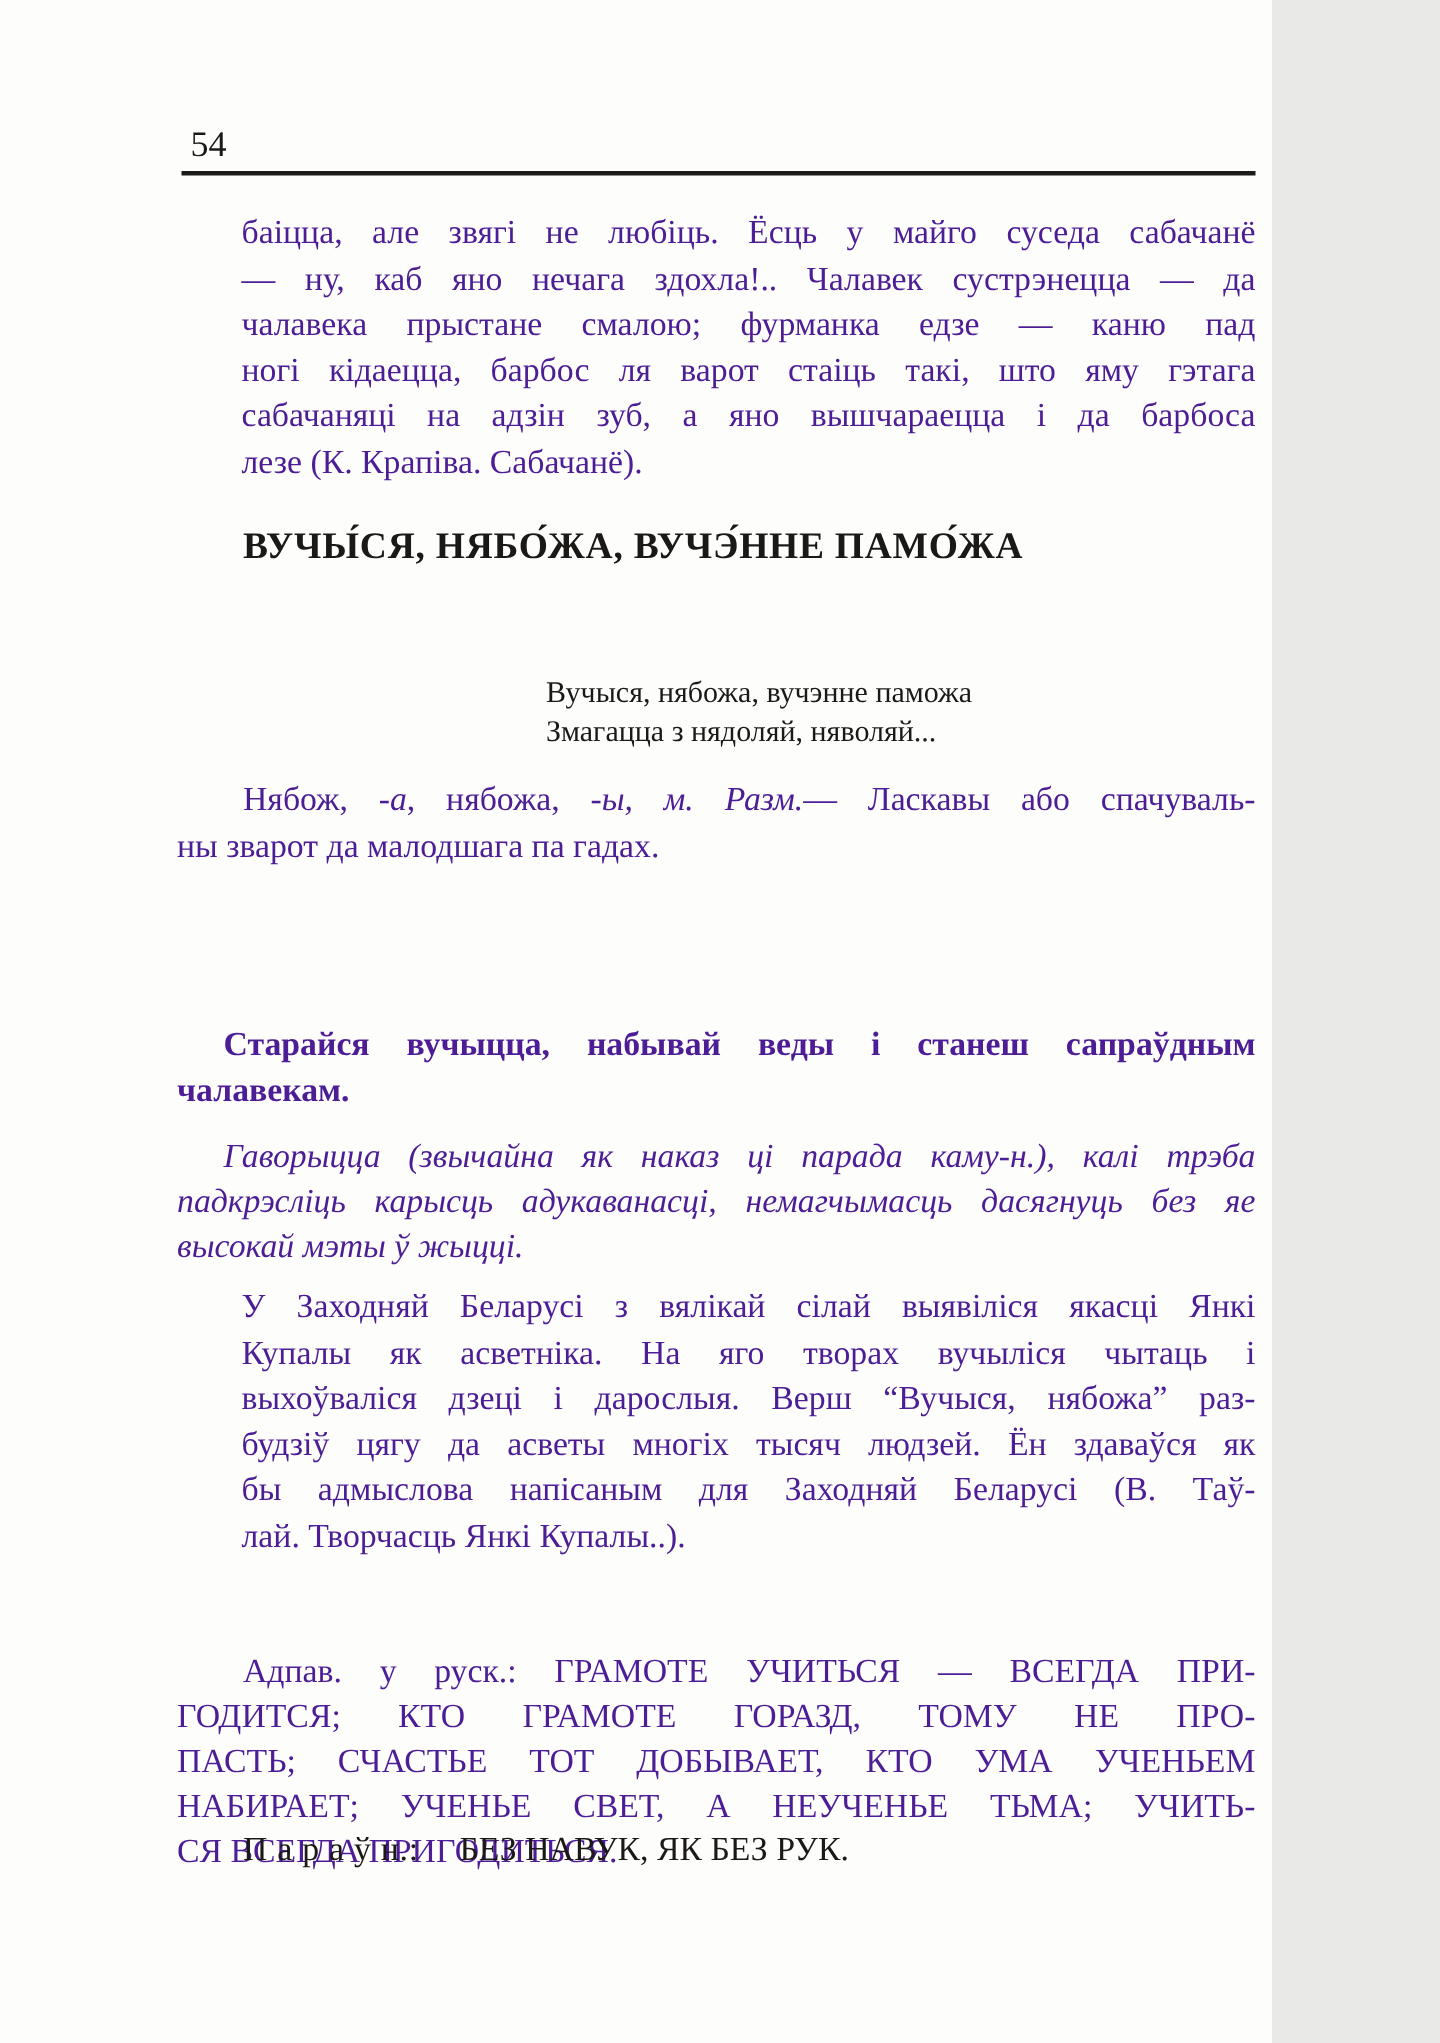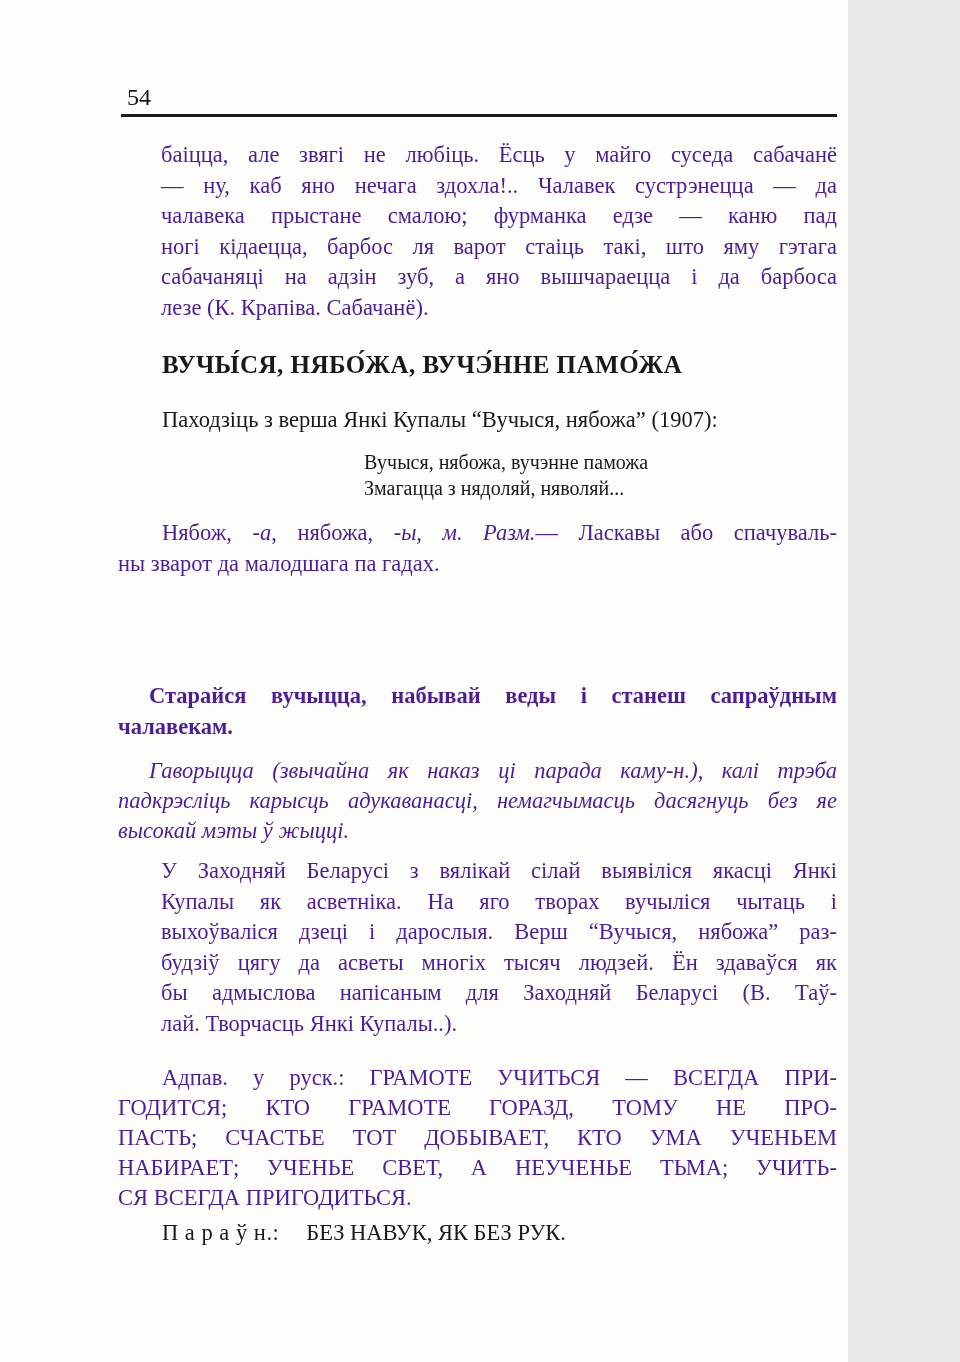--- a/index.html
+++ b/index.html
@@ -16,21 +16,21 @@
   .para{
     position:absolute;
     font-size:22.5px;line-height:30.5px;
     color:#4c1d95;
   }
   .line{text-align:justify;text-align-last:justify;}
   .line.last{text-align-last:left;}
   .it{font-style:italic;}
   .bold-para{font-weight:bold;}
   .italic-para{font-style:italic;line-height:30px;}
-  .caps-para{line-height:30px;}
+  .caps-para{line-height:30px;margin-top:36px;}
   .page-number{
     font-size:24px;font-weight:normal;
   }
   .header-rule{
     height:2.5px;background:#1c1b19;
   }
   .headword{
     font-size:25px;font-weight:bold;letter-spacing:0.5px;white-space:nowrap;
   }
   .origin-line{
@@ -57,21 +57,20 @@
       <div class="line">баіцца, але звягі не любіць. Ёсць у майго суседа сабачанё</div>
       <div class="line">— ну, каб яно нечага здохла!.. Чалавек сустрэнецца — да</div>
       <div class="line">чалавека прыстане смалою; фурманка едзе — каню пад</div>
       <div class="line">ногі кідаецца, барбос ля варот стаіць такі, што яму гэтага</div>
       <div class="line">сабачаняці на адзін зуб, а яно вышчараецца і да барбоса</div>
       <div class="line last">лезе (К. Крапіва. Сабачанё).</div>
     </div>
 
   <div class="abs headword" style="left:162px; top:351px;">ВУЧЫ́СЯ, НЯБО́ЖА, ВУЧЭ́ННЕ ПАМО́ЖА</div>
 
-  <div class="abs origin-line" style="left:162px; top:407px;">Паходзіць з верша Янкі Купалы “Вучыся, нябожа” (1907):</div>
 
   <div class="abs verse" style="left:335px; top:449px;">
     <div>Вучыся, нябожа, вучэнне паможа</div>
     <div>Змагацца з нядоляй, няволяй...</div>
   </div>
 
   <div class="para" style="left:118px; top:518px; width:719px;">
       <div class="line" style="text-indent: 44px;">Нябож, <span class="it">-а</span>, нябожа, <span class="it">-ы, м. Разм.</span>— Ласкавы або спачуваль-</div>
       <div class="line last">ны зварот да малодшага па гадах.</div>
     </div>

